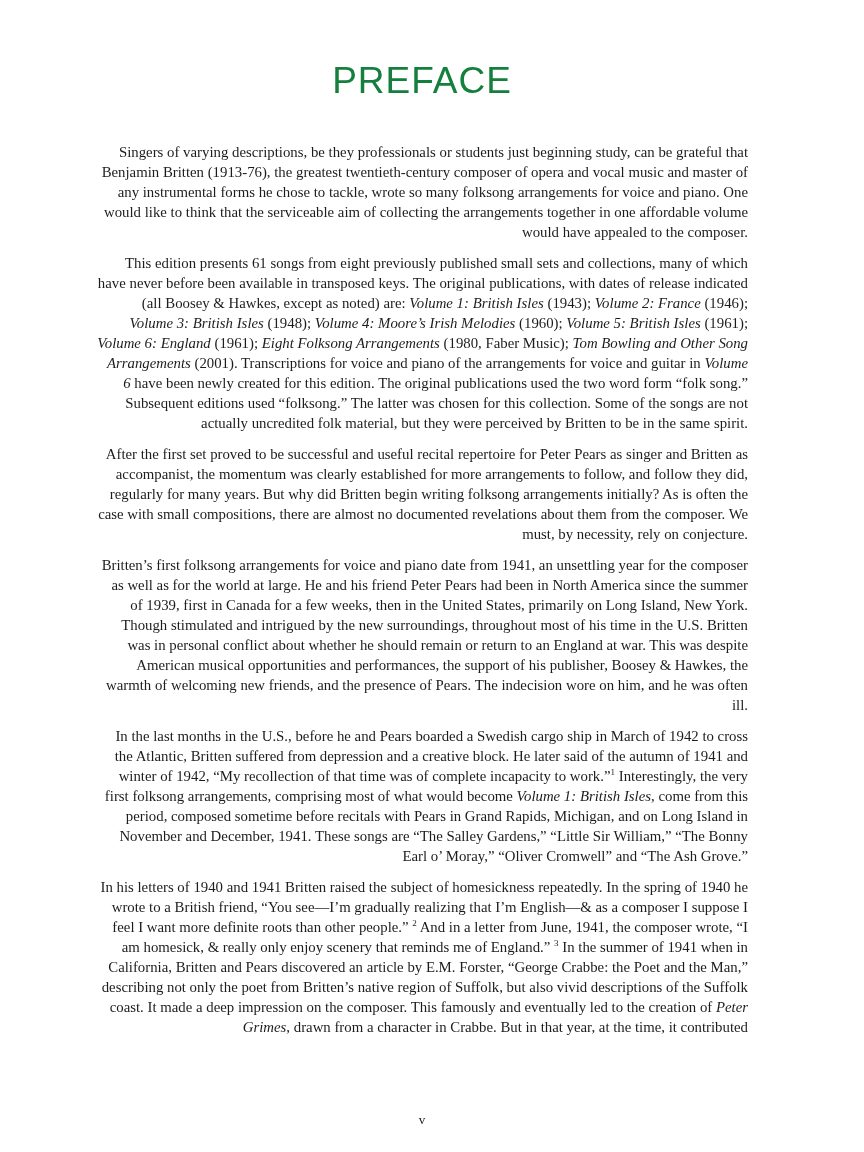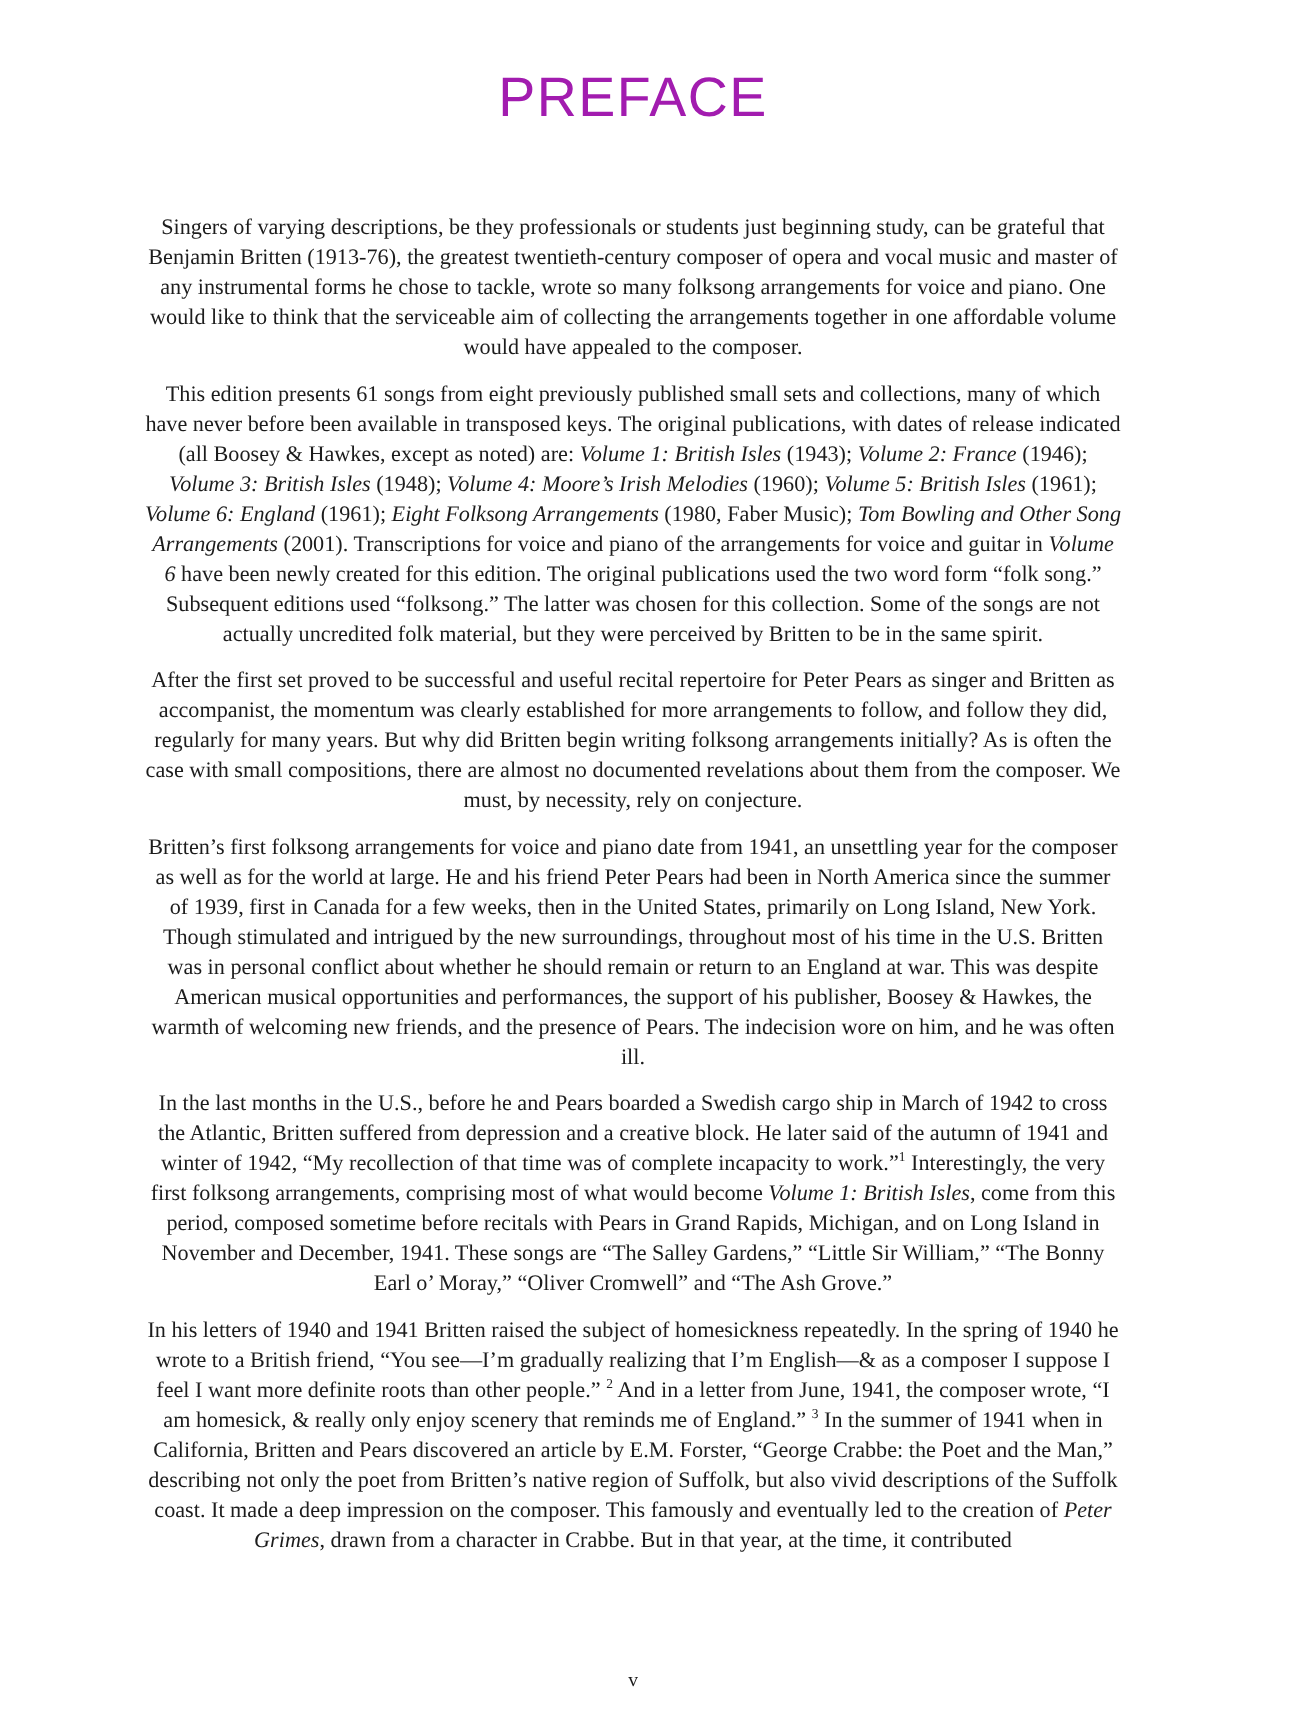--- a/index.html
+++ b/index.html
@@ -12,38 +12,38 @@
   }
   .page {
     position: relative;
     width: 864px;
     height: 1152px;
     background: #ffffff;
     color: #1c1c1c;
   }
   .title {
     position: absolute;
-    top: 44px;
+    top: 60px;
     left: 96px;
     width: 652px;
     text-align: center;
     font-family: "Liberation Sans", sans-serif;
     font-size: 37px;
     font-weight: 500;
     letter-spacing: 1px;
-    color: #a21caf;
+    color: #15803d;
   }
   .content {
     position: absolute;
     top: 142px;
     left: 96px;
     width: 652px;
     font-size: 14.8px;
     line-height: 20px;
-    text-align: center;
+    text-align: right;
     color: #1c1c1c;
   }
   .content p.para { margin-bottom: 11px; }
   .content em { }
   .content sup {
     font-size: 9px;
     line-height: 0;
     vertical-align: super;
   }
   .page-number {

